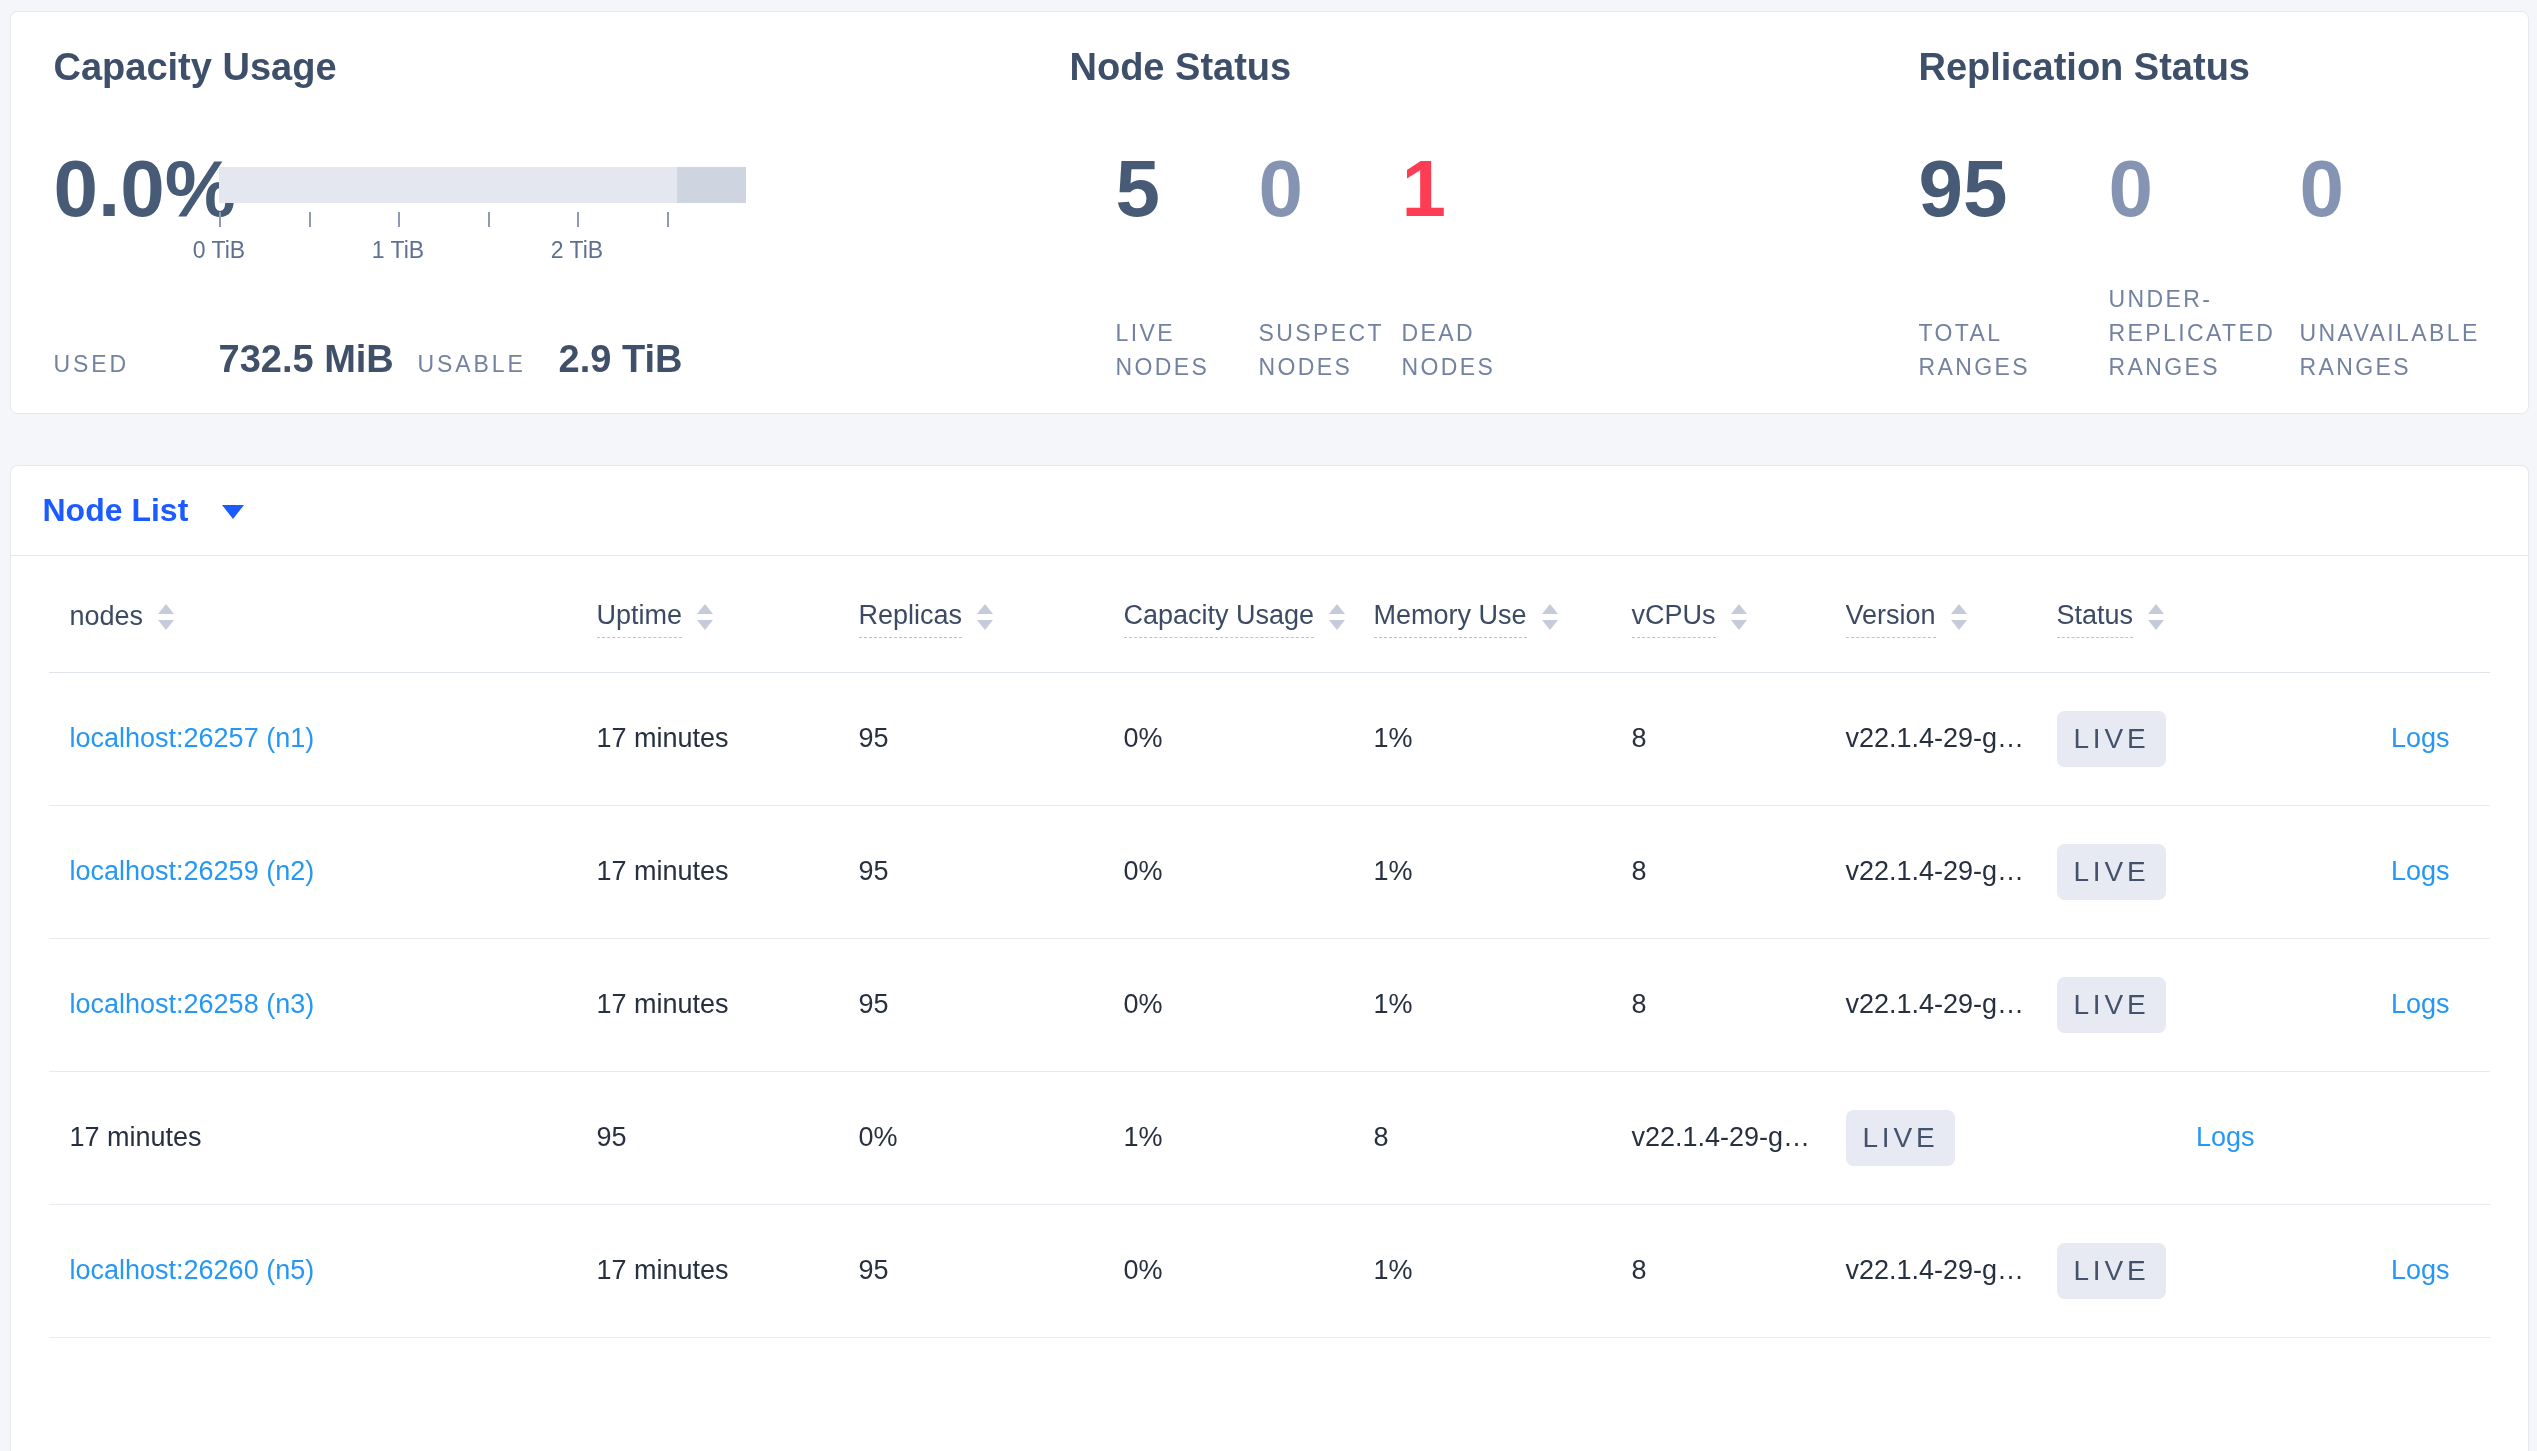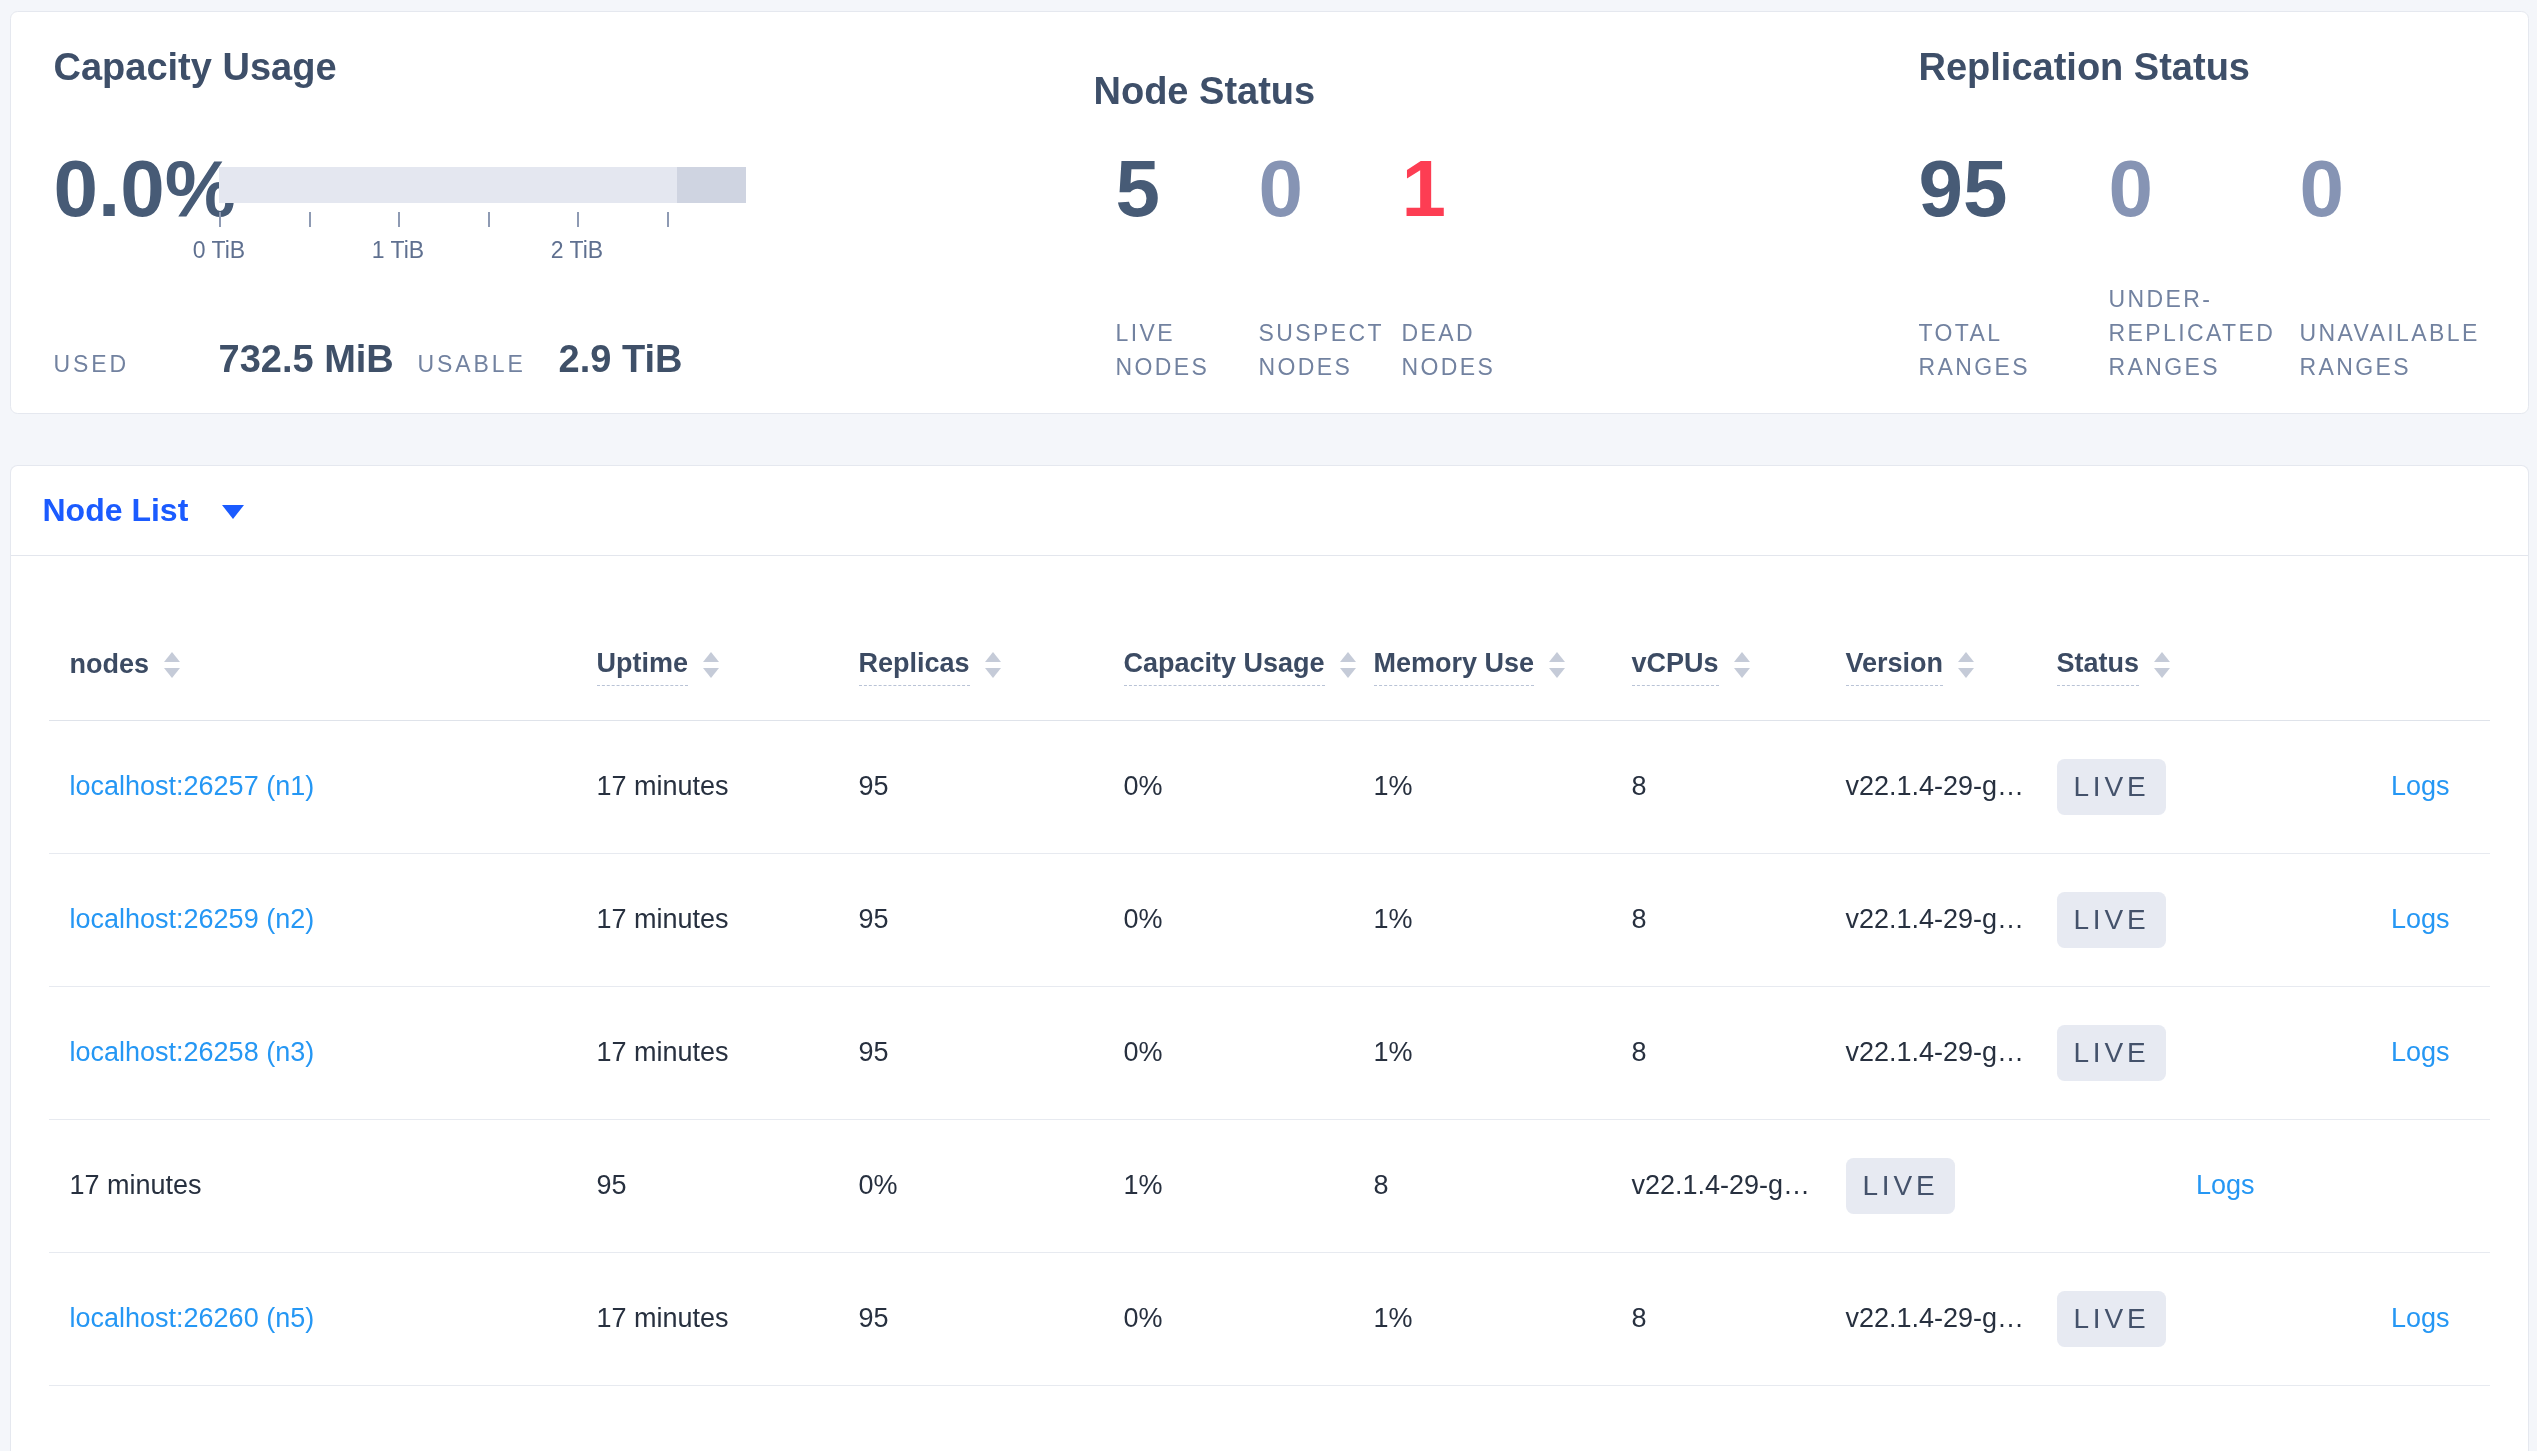--- a/index.html
+++ b/index.html
@@ -12,21 +12,21 @@
   }
   *{margin:0;padding:0;box-sizing:border-box;}
   html,body{width:2538px;height:1452px;overflow:hidden;}
   body{background:#f4f6fa;font-family:"Liberation Sans",sans-serif;position:relative;}
   .card{position:absolute;background:#fff;border:1px solid var(--card-border);border-radius:7.6px;}
 
   
   .summary-card{left:9.5px;top:11.4px;width:2519px;height:403px;}
   .sec-title{position:absolute;top:32px;font-size:38px;font-weight:700;color:var(--title-slate);line-height:46px;}
   .cap-title{left:43px;}
-  .ns-title{left:1083px;margin-top:24px;}
+  .ns-title{left:1059px;}
   .rs-title{left:1908px;}
 
   .cap-percent{position:absolute;left:43px;top:133px;font-size:80px;font-weight:700;color:var(--stat-dark);line-height:88px;}
   .cap-bar{position:absolute;left:208px;top:155px;width:527px;height:36px;background:var(--bar-light);}
   .cap-bar-dark{position:absolute;right:0;top:0;width:69px;height:36px;background:var(--bar-dark);}
   .cap-ticks{position:absolute;left:208px;top:200px;width:572px;height:67px;}
   .tick-mark{position:absolute;top:0;width:2.9px;height:14.3px;background:#8e9ab3;}
   .tick-label{position:absolute;top:25px;width:105px;text-align:center;font-size:23px;color:#5f7090;}
   .cap-caps{position:absolute;top:339px;font-size:23px;letter-spacing:2.9px;color:var(--caps-gray);}
   .cap-val{position:absolute;top:326px;font-size:38px;font-weight:700;color:#3f5068;}
@@ -41,21 +41,21 @@
   
   .list-card{left:9.5px;top:465px;width:2519px;height:1010px;border-bottom:none;}
   .selector-row{height:90px;display:flex;align-items:center;padding-left:32px;border-bottom:1.9px solid var(--divider);cursor:pointer;}
   .selector-label{font-size:32px;font-weight:700;color:var(--selector-blue);}
   .caret-down{width:0;height:0;border-left:11.4px solid transparent;border-right:11.4px solid transparent;border-top:14.3px solid var(--selector-blue);margin-left:34px;margin-top:3.8px;}
   .list-body{padding:0 38px;}
   .nodes-title{margin-top:50px;font-size:38px;font-weight:400;color:#26292e;line-height:46px;}
 
   .grid{display:grid;grid-template-columns:548px 262px 265px 250px 258px 214px 211px 238px 1fr;}
   .thead{margin-top:44px;padding-bottom:34px;border-bottom:1.9px solid #dfe3ea;}
-  .th{font-size:27px;font-weight:700;color:#3c4b63;display:flex;align-items:center;margin-top:48px;}
+  .th{font-size:27px;font-weight:400;color:#3c4b63;display:flex;align-items:center;}
   .th:first-child{padding-left:21px;}
   .th-label{padding-bottom:5.7px;}
   .th-label.underlined{border-bottom:1.9px dashed #b9c3d6;}
   .sort{display:inline-flex;flex-direction:column;margin-left:15.2px;margin-bottom:3.8px;}
   .sort i{display:block;width:0;height:0;border-left:8.6px solid transparent;border-right:8.6px solid transparent;}
   .sort .up{border-bottom:10.5px solid #c5cbd8;margin-bottom:5.7px;}
   .sort .down{border-top:10.5px solid #c5cbd8;}
 
   .row{height:133px;align-items:center;border-bottom:1.9px solid var(--row-divider);font-size:27px;color:var(--row-text);}
   .row .cell:first-child{padding-left:21px;}

